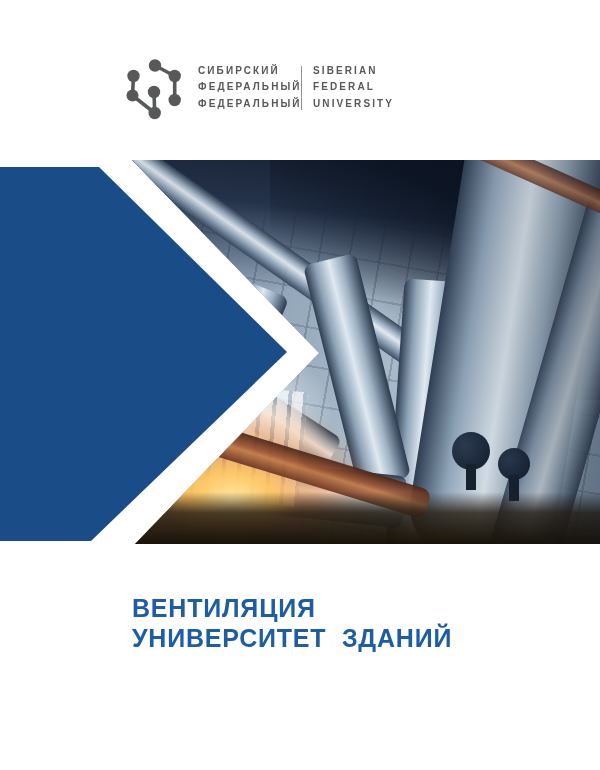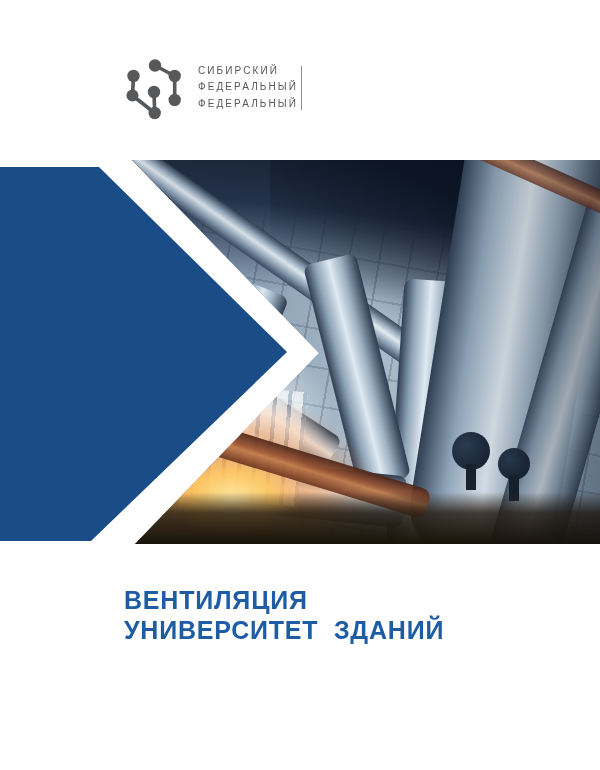--- a/index.html
+++ b/index.html
@@ -6,21 +6,21 @@
   .page{
     position:relative;width:600px;height:770px;background:#ffffff;
     overflow:hidden;font-family:"Liberation Sans",sans-serif;
   }
 
   
   .logo-icon{position:absolute;left:124px;top:57px;width:60px;height:64px;}
   .logo-text{position:absolute;left:198px;top:63px;display:flex;align-items:flex-start;}
   .logo-col{
     display:flex;flex-direction:column;
-    font-size:10px;font-weight:normal;line-height:16.3px;
+    font-size:10px;font-weight:bold;line-height:16.3px;
     letter-spacing:2.1px;color:var(--logo-gray,#57585a);
   }
   .logo-col.ru{width:103px;}
   .logo-divider{width:1px;height:44px;background:#8f9092;margin-top:3px;}
   .logo-col.en{padding-left:11px;}
 
   
   .photo{
     position:absolute;left:0;top:160px;width:600px;height:384px;
     clip-path:polygon(132px 0px,600px 0px,600px 384px,135px 384px,319px 193px);
@@ -70,21 +70,21 @@
     clip-path:polygon(0 0,99px 0,287px 185px,91px 374px,0 374px);
   }
 
   
   .authors{
     position:absolute;left:123px;top:558px;
     font-size:15.5px;letter-spacing:.2px;line-height:18px;
     color:var(--authors-color,#44597b);
   }
   .title{
-    position:absolute;left:124px;top:585px;margin:0;
+    position:absolute;left:124px;top:585px;margin:8px;
     font-size:25px;font-weight:bold;line-height:30px;letter-spacing:.8px;
     color:var(--title-blue,#1e5ca3);
   }
   .title span{display:block;white-space:pre;}
 </style>
 </head>
 <body>
 
 <div class="page">
 
@@ -107,20 +107,25 @@
     </g>
   </svg>
 
   <div class="logo-text">
     <div class="logo-col ru">
       <span>СИБИРСКИЙ</span>
       <span>ФЕДЕРАЛЬНЫЙ</span>
       <span>ФЕДЕРАЛЬНЫЙ</span>
     </div>
     <div class="logo-divider"></div>
+    <div class="logo-col en">
+      <span>SIBERIAN</span>
+      <span>FEDERAL</span>
+      <span>UNIVERSITY</span>
+    </div>
   </div>
 
   <div class="photo">
     <div class="ph-base"></div>
     <div class="ph-grid"></div>
     <div class="ph-ceiling"></div>
     <div class="ph-ceiling-right"></div>
     <div class="pipe met-v ph-pipe-a"></div>
     <div class="pipe met-v ph-pipe-b"></div>
     <div class="pipe met-h ph-pipe-midv"></div>

